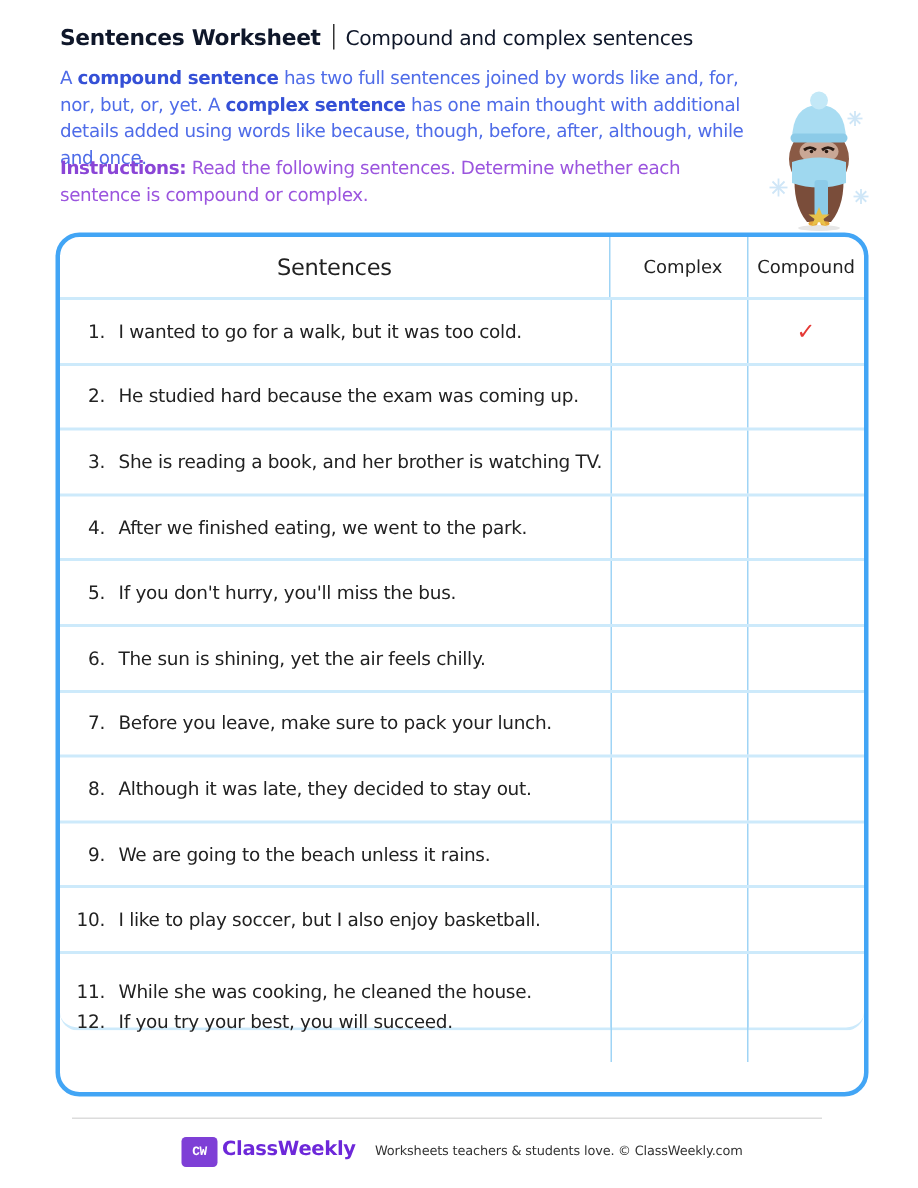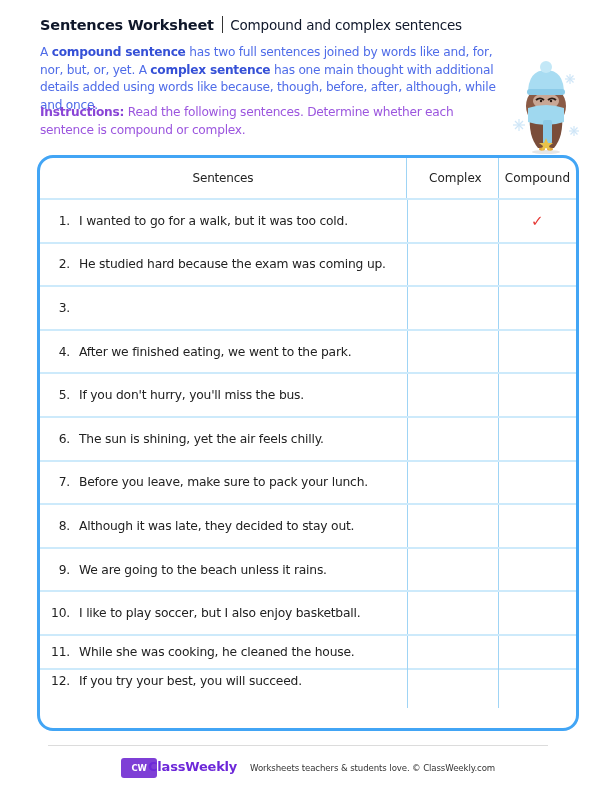--- a/index.html
+++ b/index.html
@@ -20,26 +20,26 @@
 
   .table-wrap { position: absolute; left: 37px; top: 155px; width: 536px; height: 570px;
                 border: 3px solid #42a5f5; border-radius: 16px; overflow: hidden; background: #fff; }
   .row { position: absolute; left: 0; width: 536px; display: flex; border-bottom: 2px solid #cdeafb; box-sizing: border-box; }
   .row.last { border-bottom: none; }
   .cell-sentence { width: 384px; display: flex; align-items: center; box-sizing: border-box; font-size: 12.3px; color: #222; letter-spacing: -0.2px; }
   .cell-box { display: flex; align-items: center; justify-content: center; box-sizing: border-box; border-left: 1.5px solid #9fd4f5; font-size: 12px; color: #222; }
   .cell-complex { width: 70px; padding-left: 28px; }
   .cell-compound { width: 82px; margin-left: 22px; }
   .num { width: 30px; text-align: right; padding-right: 9px; box-sizing: content-box; }
-  .hdr .cell-sentence { justify-content: center; font-size: 12px; }
+  .hdr .cell-sentence { justify-content: center; font-size: 15px; }
   .check { color: #e53935; font-size: 15px; font-weight: bold; }
 
   .footer-line { position: absolute; left: 48px; top: 745px; width: 500px; height: 1px; background: #dcdcdc; }
-  .logo { position: absolute; left: 121px; top: 758px; width: 36px; height: 20px; background: #7e3fd6; border-radius: 3px;
-          color: #fff; font-size: 8.5px; font-weight: bold; display: flex; align-items: center; justify-content: center; letter-spacing: -0.3px; }
+  .logo { position: absolute; left: 121px; top: 758px; width: 24px; height: 20px; background: #7e3fd6; border-radius: 3px;
+          color: #fff; font-size: 8.5px; font-weight: bold; display: flex; align-items: center; justify-content: center; letter-spacing: -0.3px; font-family: Liberation Mono, monospace; }
   .brand { position: absolute; left: 148px; top: 759px; font-size: 13px; font-weight: bold; color: #6d28d9; letter-spacing: -0.2px; }
   .tagline { position: absolute; left: 250px; top: 763px; font-size: 8.6px; color: #333; letter-spacing: -0.1px; white-space: nowrap; }
   .copyright { position: absolute; left: 412px; top: 763px; font-size: 8.6px; color: #333; white-space: nowrap; letter-spacing: -0.1px; }
 </style>
 </head>
 <body>
 
 <div class="title">
   <span class="main">Sentences Worksheet</span><span class="sep"></span><span class="sub">Compound and complex sentences</span>
 </div>
@@ -114,20 +114,21 @@
     <div class="cell-sentence">
         <span class="num">2.</span>
         <span>He studied hard because the exam was coming up.</span>
       </div>
     <div class="cell-box cell-complex"></div>
     <div class="cell-box cell-compound"></div>
   </div>
   <div class="row" style="top:129.2px; height:43.6px;">
     <div class="cell-sentence">
         <span class="num">3.</span>
+        <span>She is reading a book, and her brother is watching TV.</span>
       </div>
     <div class="cell-box cell-complex"></div>
     <div class="cell-box cell-compound"></div>
   </div>
   <div class="row" style="top:172.8px; height:43.6px;">
     <div class="cell-sentence">
         <span class="num">4.</span>
         <span>After we finished eating, we went to the park.</span>
       </div>
     <div class="cell-box cell-complex"></div>
@@ -174,21 +175,21 @@
     <div class="cell-box cell-compound"></div>
   </div>
   <div class="row" style="top:434.4px; height:43.6px;">
     <div class="cell-sentence">
         <span class="num">10.</span>
         <span>I like to play soccer, but I also enjoy basketball.</span>
       </div>
     <div class="cell-box cell-complex"></div>
     <div class="cell-box cell-compound"></div>
   </div>
-  <div class="row" style="top:478px; height:34px;">
+  <div class="row" style="top:478px; height:51px;border-radius:12px;">
     <div class="cell-sentence">
         <span class="num">11.</span>
         <span>While she was cooking, he cleaned the house.</span>
       </div>
     <div class="cell-box cell-complex"></div>
     <div class="cell-box cell-compound"></div>
   </div>
   <div class="row last" style="top:502px; height:48.4px;">
     <div class="cell-sentence" style="padding-bottom:6px;">
         <span class="num">12.</span>

